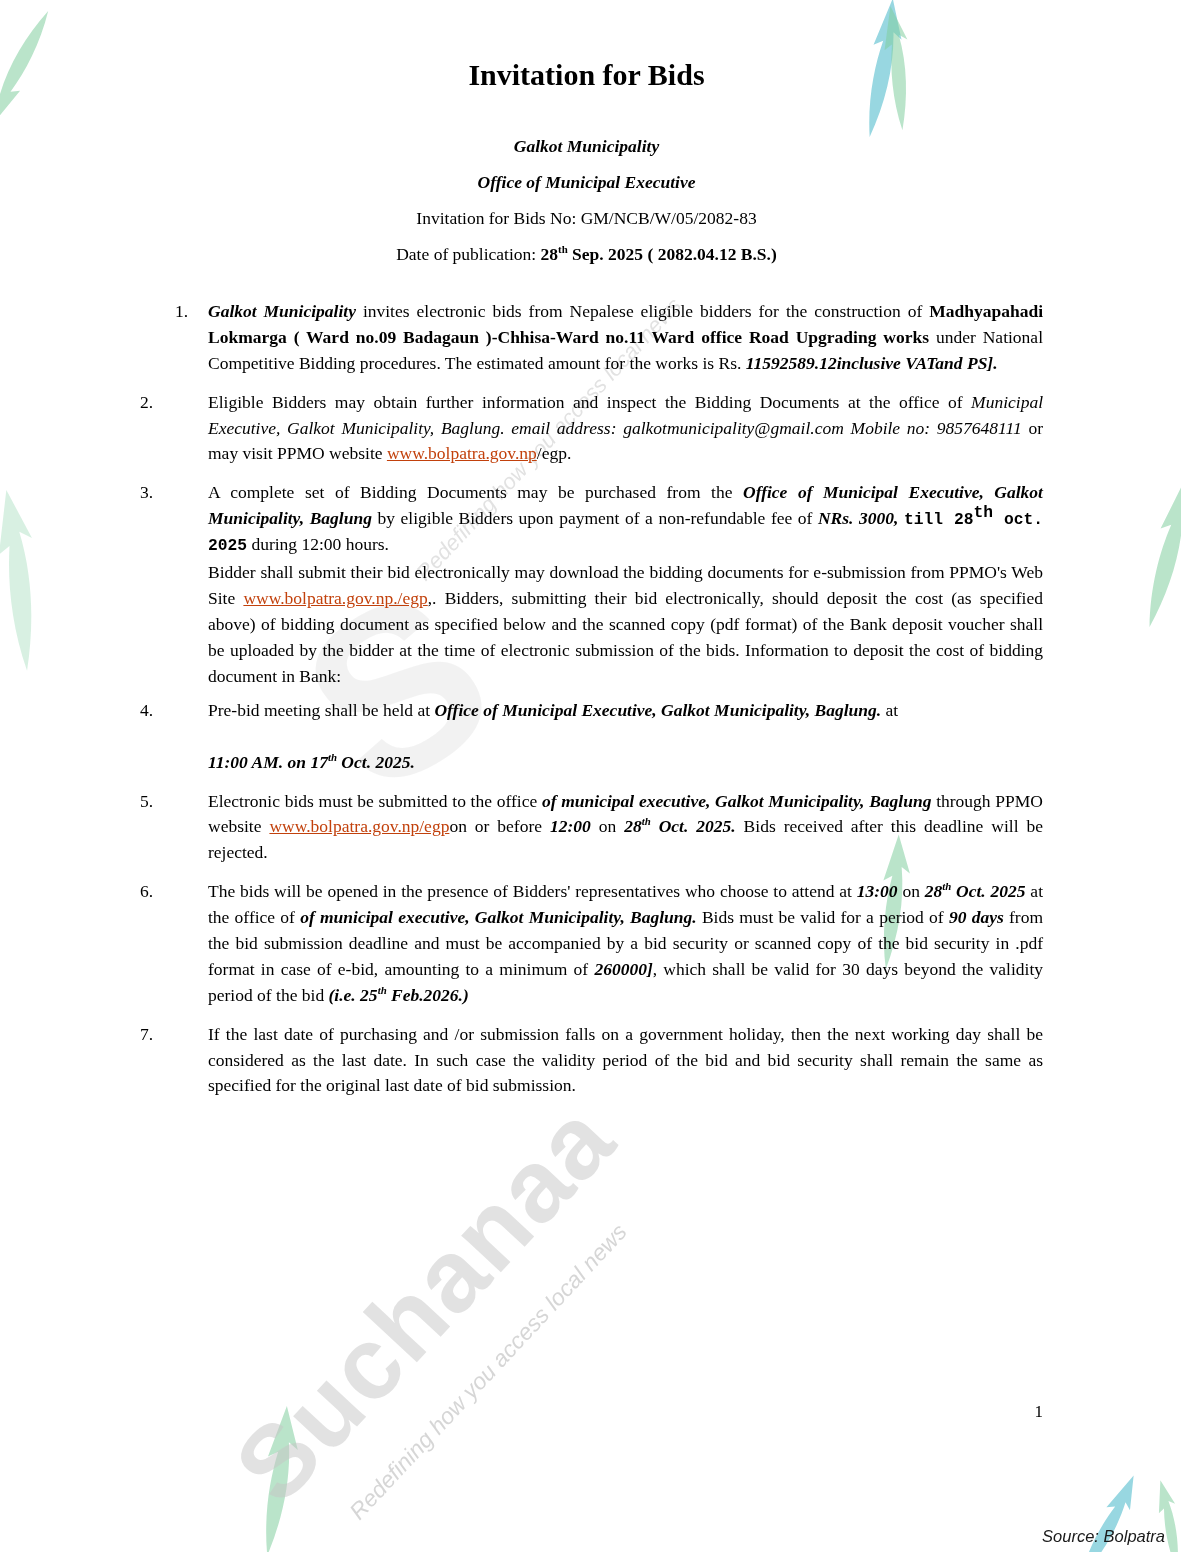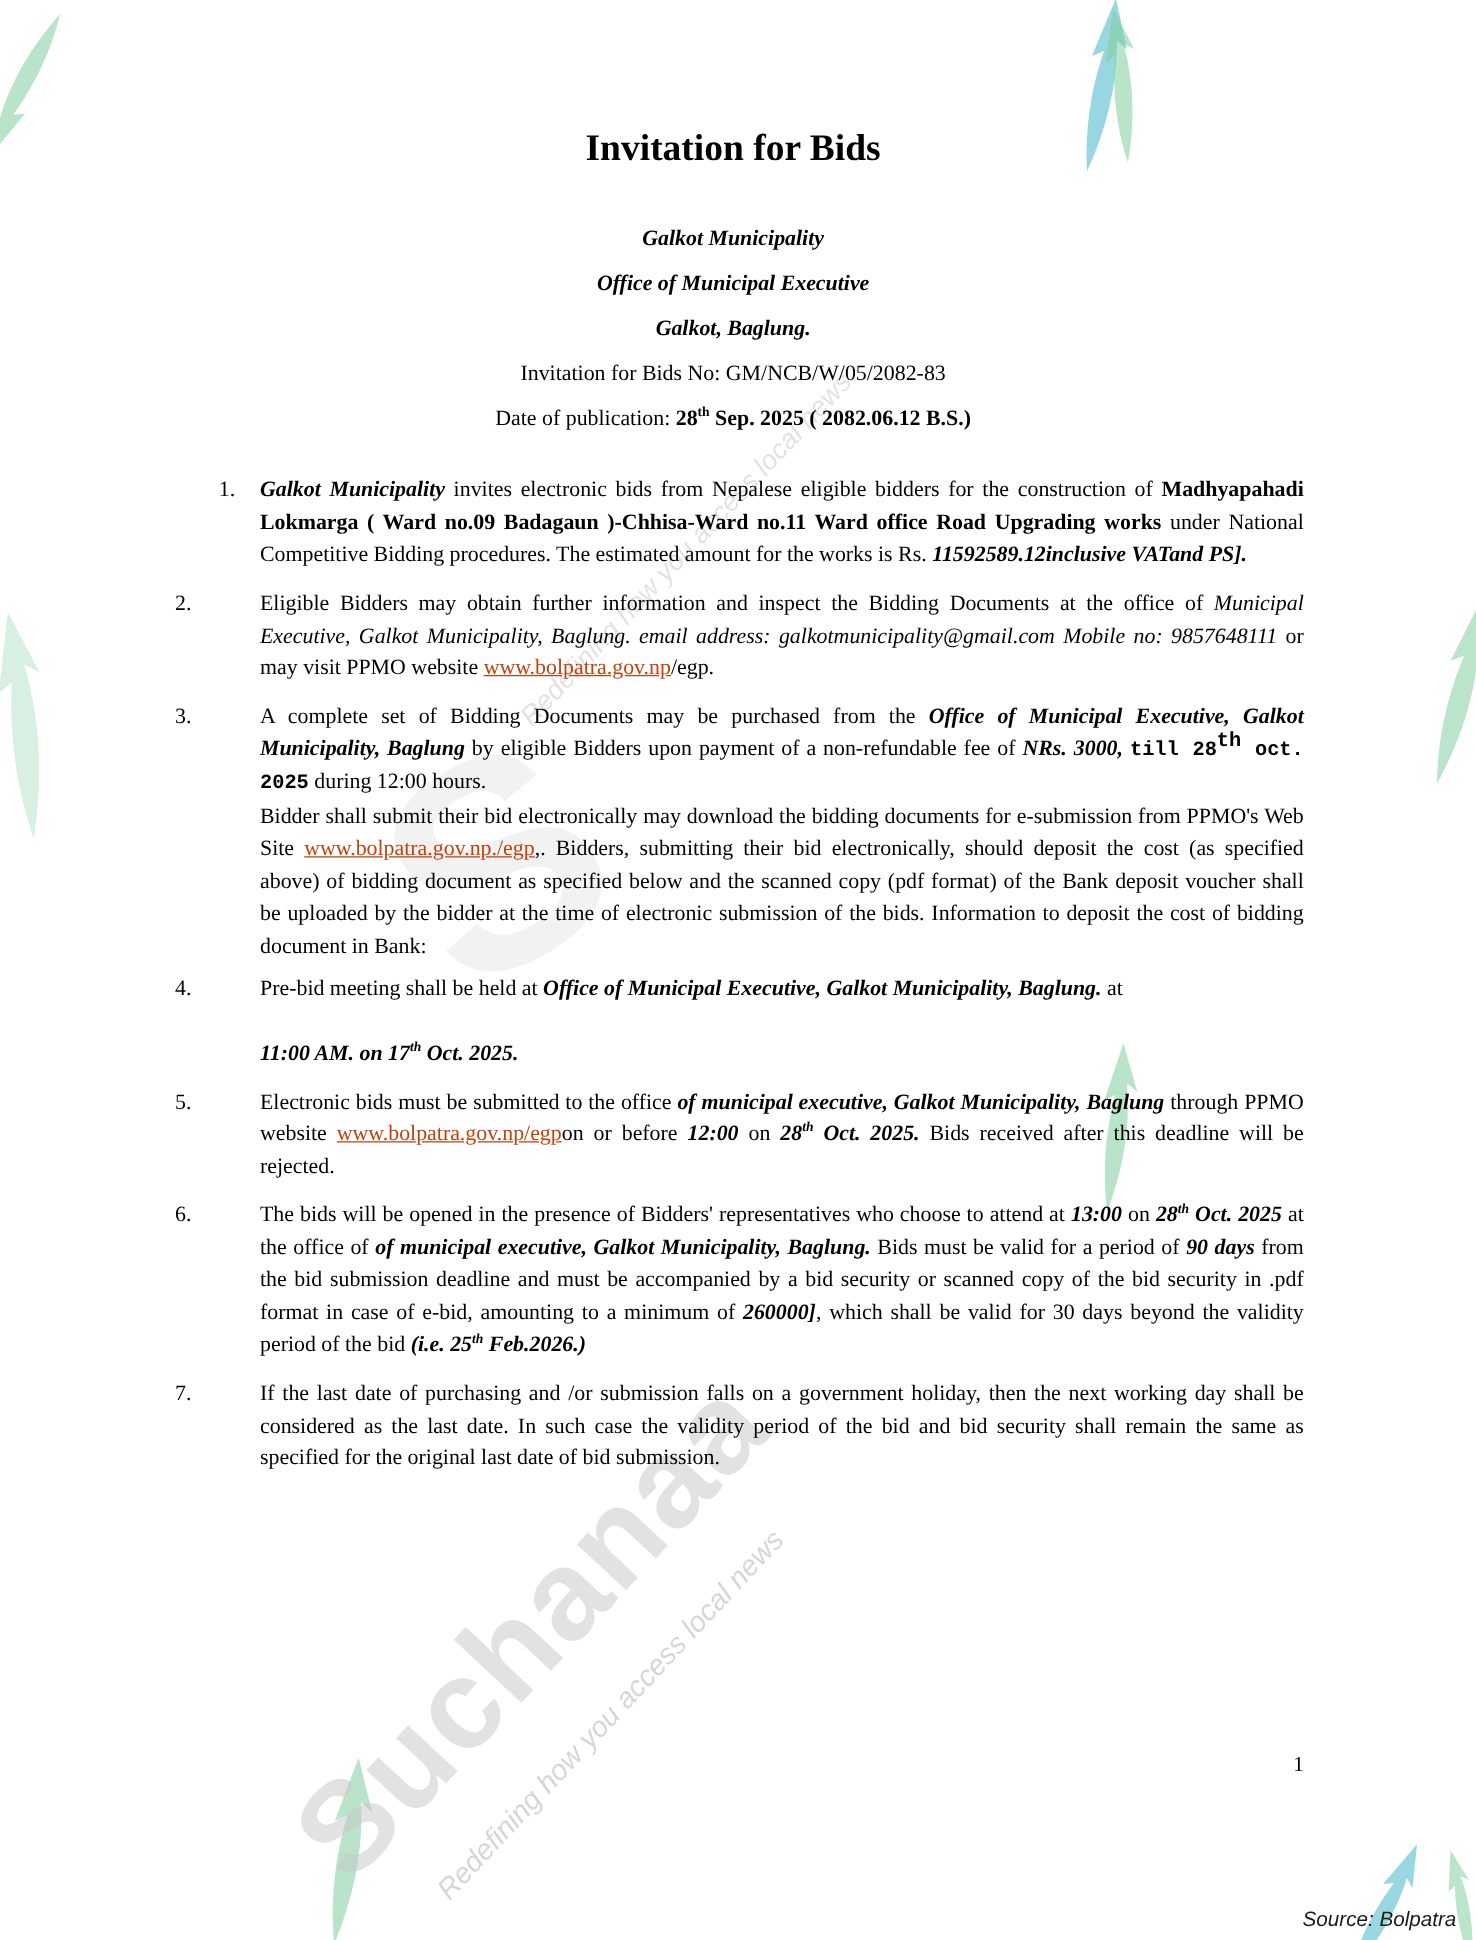--- a/index.html
+++ b/index.html
@@ -19,21 +19,21 @@
   .wm-tag-top{left:430px;top:560px;font-size:22px;font-style:italic;color:#d3d3d3;
     transform:rotate(-47deg);transform-origin:0 100%;opacity:.65}
   .wm-s-top{left:402px;top:575px;font-size:235px;font-weight:bold;color:#e0e0e0;
     transform:rotate(-32deg);transform-origin:0 100%;opacity:.4}
   .arr{position:absolute;z-index:0;pointer-events:none;opacity:.55}
   .arr svg{display:block;width:100%;height:100%}
   .arr-green{color:#82cfa0}
   .arr-green-lt{color:#a9dfc0}
   .arr-teal{color:#45b7c9}
   
-  .content{position:relative;z-index:1;padding:102px 138px 0 130px}
+  .content{position:relative;z-index:1;padding:58px 138px 0 130px}
   .title{font-size:30px;font-weight:bold;text-align:center;margin:0 0 44px}
   .hline{font-size:17.5px;text-align:center;margin:0 0 15px}
   .bi{font-weight:bold;font-style:italic}
   .items{margin-top:34px}
   .item{display:flex;margin-bottom:13px;font-size:17.5px;line-height:1.48}
   .item.m0{margin-bottom:2px}
   .item.m-sm{margin-bottom:8px}
   .num{flex:0 0 78px;padding-left:10px}
   .num.right{padding-left:45px}
   .text{flex:1;text-align:justify}
@@ -104,23 +104,22 @@
 <div class="watermark wm-tag-top">Redefining how you access local news</div>
 <div class="watermark wm-brand">Suchanaa</div>
 <div class="watermark wm-tag">Redefining how you access local news</div>
 
 <div class="content">
 
   <h1 class="title">Invitation for Bids</h1>
 
   <p class="hline bi">Galkot Municipality</p>
   <p class="hline bi">Office of Municipal Executive</p>
-  <p class="hline bi">Galkot, Baglung.</p>
   <p class="hline">Invitation for Bids No: GM/NCB/W/05/2082-83</p>
-  <p class="hline"><span>Date of publication: </span><span class="b">28</span><sup class="b">th</sup><span class="b"> Sep. 2025 ( 2082.06.12 B.S.)</span></p>
+  <p class="hline"><span>Date of publication: </span><span class="b">28</span><sup class="b">th</sup><span class="b"> Sep. 2025 ( 2082.04.12 B.S.)</span></p>
 
   <div class="items">
 
     <div class="item">
       <div class="num right">1.</div>
       <div class="text"><span class="b i">Galkot Municipality</span><span> invites electronic bids from Nepalese eligible bidders for the construction of </span><span class="b">Madhyapahadi Lokmarga ( Ward no.09 Badagaun )-Chhisa-Ward no.11 Ward office Road Upgrading works</span><span> under National Competitive Bidding procedures. The estimated amount for the works is Rs. </span><span class="b i">11592589.12inclusive VATand PS].</span></div>
     </div>
 
     <div class="item">
       <div class="num">2.</div>

